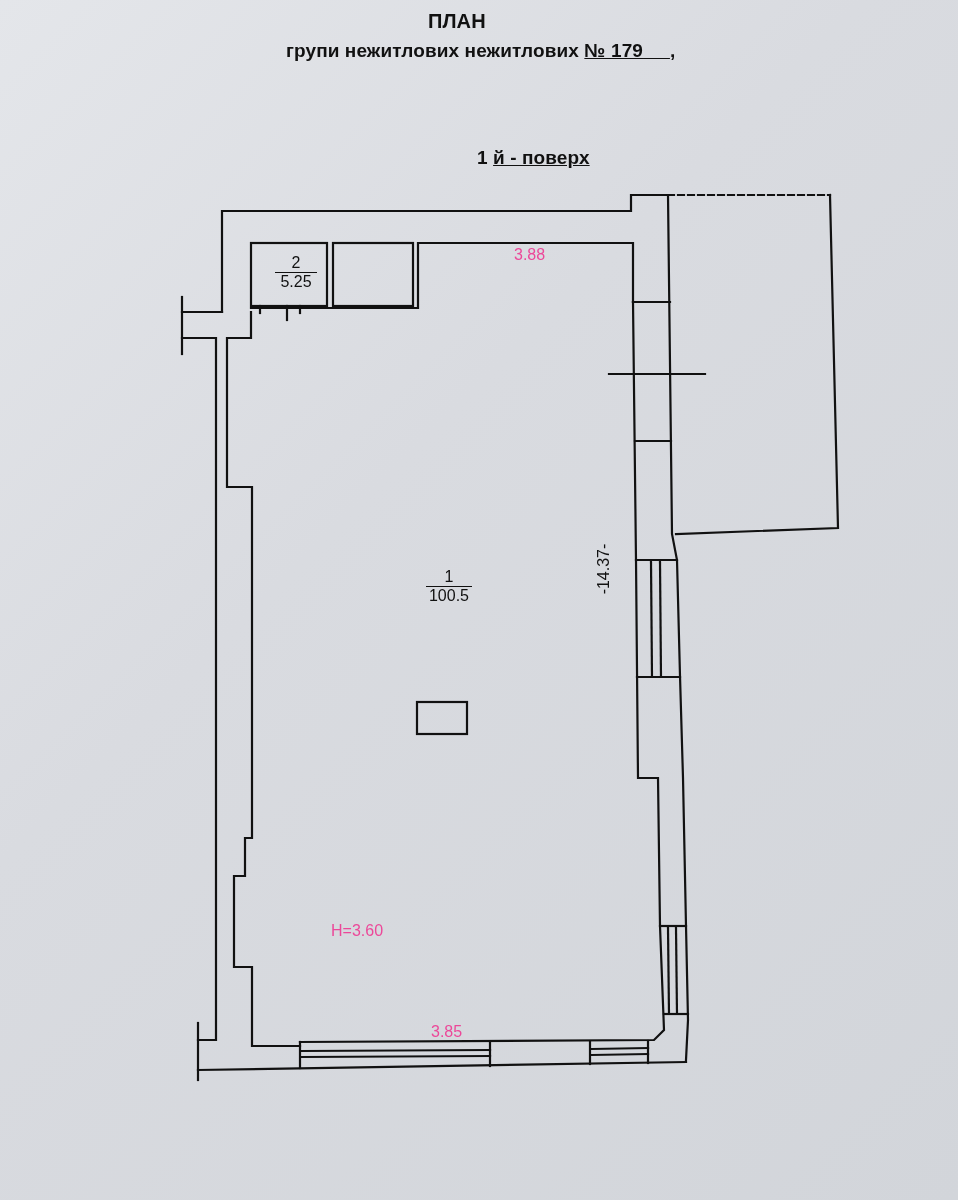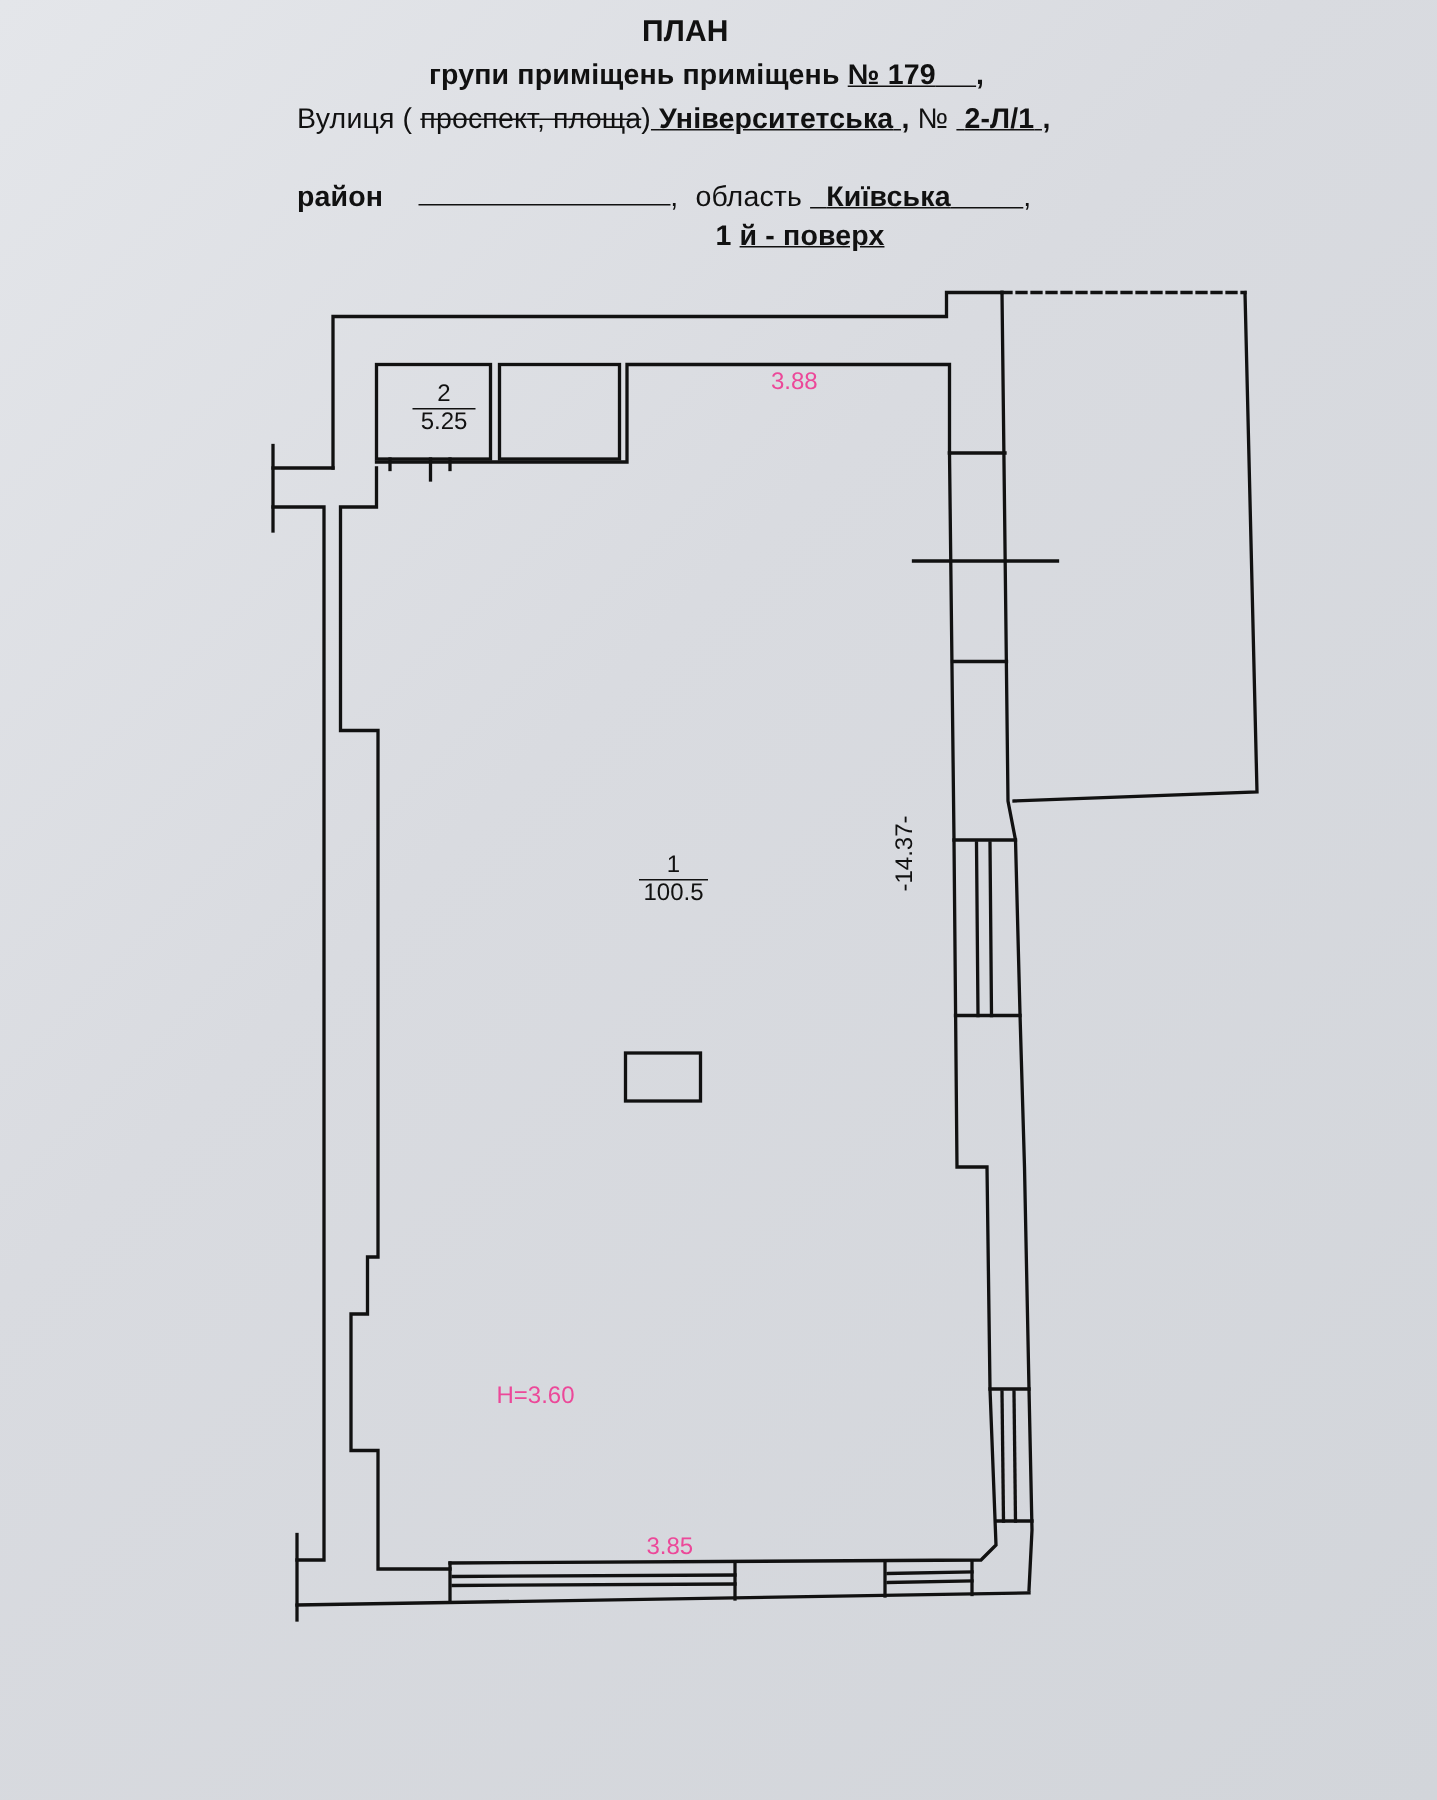--- a/index.html
+++ b/index.html
@@ -23,38 +23,26 @@
   .frac .den { display:block; border-top:1.5px solid #111; padding-top:0px; }
   .vert { position:absolute; transform:rotate(-90deg); transform-origin:center; font-size:16px; }
 </style>
 </head>
 <body>
 
 <div class="header">
   <div class="line" style="left:428px; top:10px; font-size:20px;">ПЛАН</div>
 
   <div class="line" style="left:286px; top:40px;">
-    <span>групи приміщень приміщень</span>
+    <span>групи нежитлових нежитлових</span>
     <span class="ul"><span>№ 179</span>&nbsp;&nbsp;&nbsp;&nbsp;&nbsp;</span><span>,</span>
   </div>
 
-  <div class="line" style="left:198px; top:69px;">
-    <span class="norm">Вулиця (</span>
-    <span class="strike">проспект, площа</span><span class="norm">)</span><span class="ul">&nbsp;<span>Університетська</span>&nbsp;,</span>
-    <span class="norm">№</span>
-    <span class="ul">&nbsp;<span>2-Л/1</span>&nbsp;,</span>
-  </div>
 
 
-  <div class="line" style="left:198px; top:121px;">
-    <span>район</span>
-    <span class="blank" style="width:168px; margin-left:18px;"></span><span class="norm">,</span>
-    <span class="norm" style="margin-left:6px;">область</span>
-    <span class="ul">&nbsp;&nbsp;<span>Київська</span>&nbsp;&nbsp;&nbsp;&nbsp;&nbsp;&nbsp;&nbsp;&nbsp;&nbsp;</span><span class="norm">,</span>
-  </div>
 
   <div class="line" style="left:477px; top:147px;">
     <span>1</span>
     <span class="ul">й - поверх</span>
   </div>
 </div>
 
 <svg class="plan" width="958" height="1200" viewBox="0 0 958 1200" fill="none" stroke="#111" stroke-width="2.2" stroke-linecap="square">
 
   <polyline points="222,312 222,211 631,211 631,195 668,195"></polyline>

